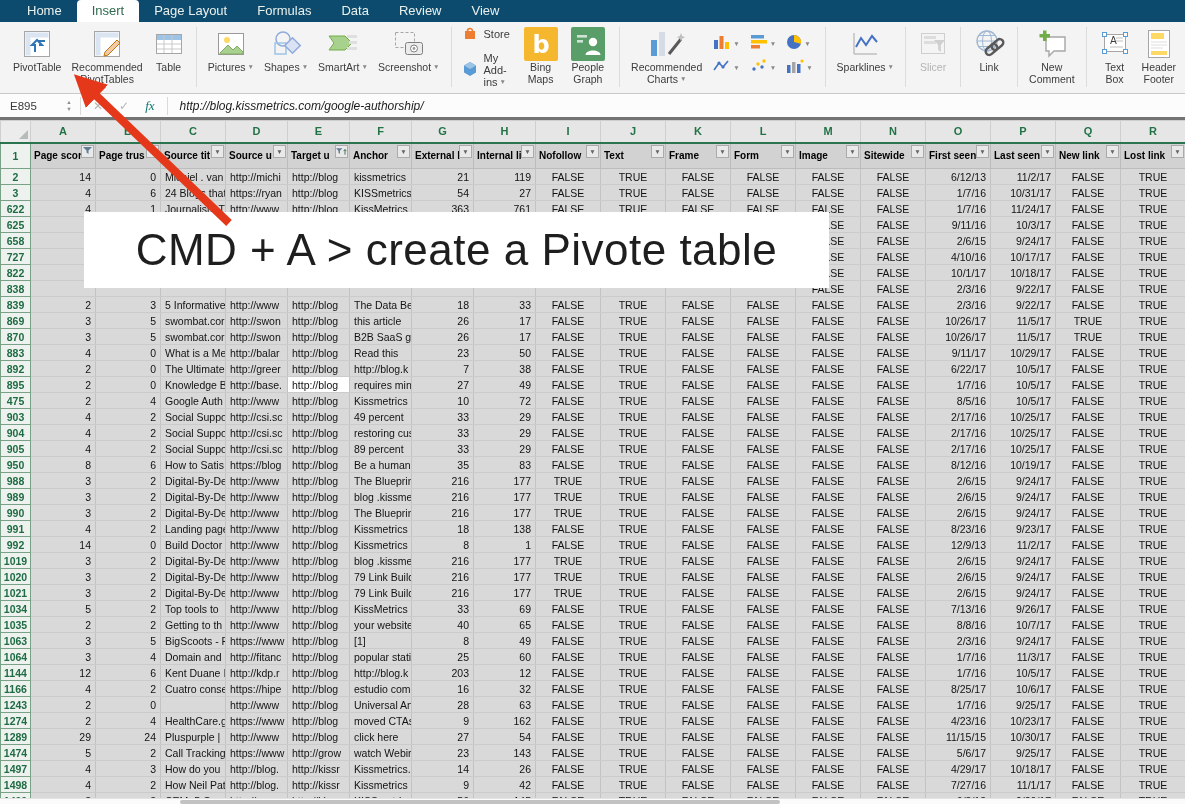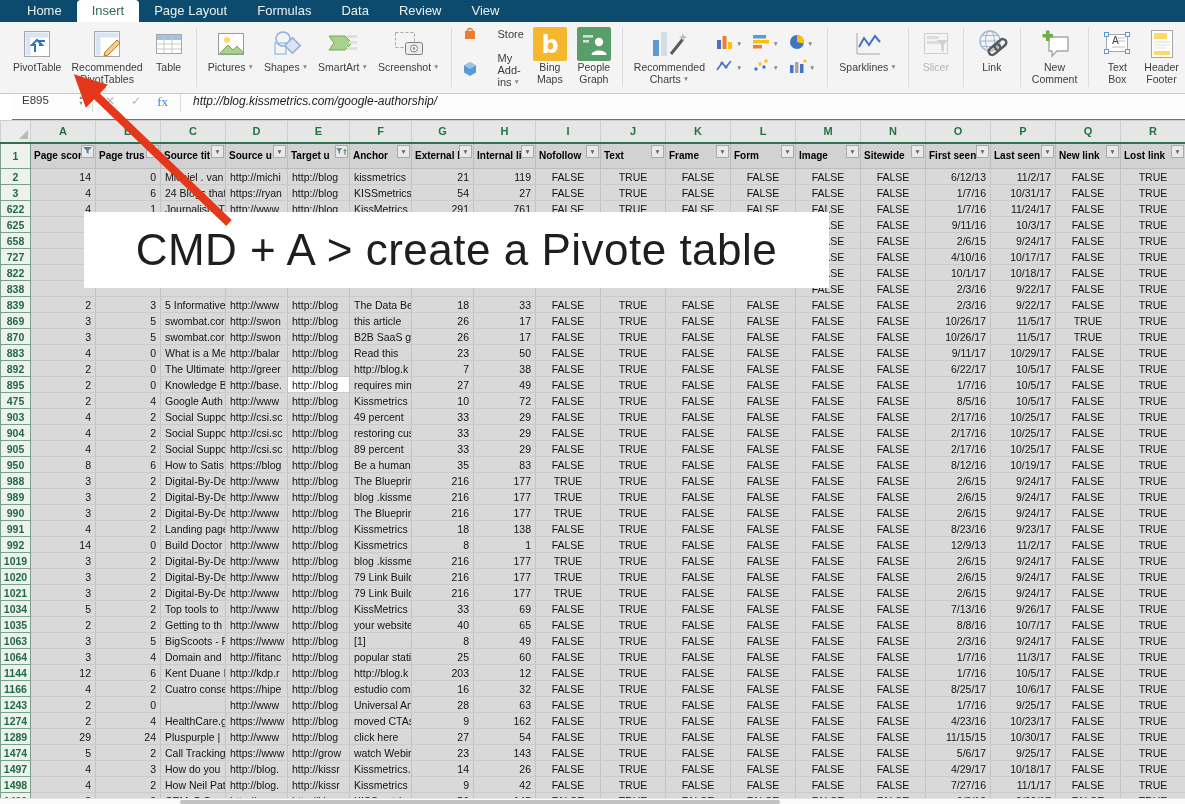--- a/index.html
+++ b/index.html
@@ -16,33 +16,33 @@
   .ribbon { height:72px; background:#f5f4f4; border-bottom:1px solid #c9c9c9;
     display:flex; align-items:flex-start; padding:3px 0 0 4px; overflow:hidden; }
   .rgroup { display:flex; align-items:flex-start; padding:0 4px; height:66px; }
   .rsep { width:1px; background:#dddcdc; height:60px; margin:2px 2px 0; flex:0 0 1px; }
   .rbtn { display:flex; flex-direction:column; align-items:center; padding:1px 5px;
     font-size:10.5px; color:#3c3c3c; text-align:center; line-height:1.12; max-width:92px; }
   .rbtn .ric { height:36px; display:flex; align-items:center; justify-content:center; }
   .rbtn.disabled { color:#b4b4b4; }
   .caret { font-size:6.5px; color:#8a8a8a; margin-left:2px; vertical-align:2px; }
   .rstack { display:flex; flex-direction:column; justify-content:center; height:62px; gap:9px; padding:0 4px; }
-  .rstack .srow { display:flex; align-items:center; gap:20px; font-size:11px; color:#3c3c3c; }
+  .rstack .srow { display:flex; align-items:center; gap:6px; font-size:11px; color:#3c3c3c; }
   .chartgrid { display:grid; grid-template-columns:repeat(3,auto); gap:4px 10px;
     align-content:center; height:60px; padding:0 6px; }
   .cbtn { display:flex; align-items:center; }
 
   
-  .fbar { height:26px; background:#fcfcfc; border-bottom:1px solid #737373;
-    display:flex; align-items:flex-start; font-size:12px;margin-left:12px; }
+  .fbar { height:26px; background:#fcfcfc; border-bottom:3px solid #737373;
+    display:flex; align-items:center; font-size:12px; }
   .namebox { width:62px; padding-left:10px; color:#3a3a3a; font-size:11.5px; }
   .stepper { display:flex; flex-direction:column; font-size:5.5px; color:#8a8a8a; line-height:1.1; width:14px; align-items:center; }
   .fdiv { width:1px; height:18px; background:#dadada; margin:0 4px; }
   .fico { color:#b5b5b5; font-size:12px; padding:0 8px; }
-  .fx { font-family:"Liberation Serif","DejaVu Serif",serif; color:#3b82f6; font-size:13px; padding:0 8px; }
+  .fx { font-family:"Liberation Serif","DejaVu Serif",serif; font-style:italic; color:#0f766e; font-size:13px; padding:0 8px; }
   .ftext { color:#1c1c1c; padding-left:8px; font-size:12px;font-style:italic; }
 
   
   table { border-collapse:collapse; table-layout:fixed; width:1185px; }
   td,th { overflow:hidden; white-space:nowrap; font-weight:normal; }
   .letters th { height:22px; background:#e6e6e6; color:#217346; font-weight:bold;
     font-size:11px; text-align:center; border:1px solid #cfcfcf; border-bottom:2px solid #2a7450; }
   th.corner { position:relative; background:#ececec; }
   .tri { position:absolute; right:2px; bottom:3px; width:0; height:0;
     border-left:9px solid transparent; border-bottom:9px solid #b6bcb7; }
@@ -530,21 +530,21 @@
           <td class="cell al-c">TRUE</td>
         </tr>
         <tr>
           <td class="gutter">622</td>
           <td class="cell al-r">4</td>
           <td class="cell al-r">1</td>
           <td class="cell al-l">Journalism T</td>
           <td class="cell al-l">http://www</td>
           <td class="cell al-l">http://blog</td>
           <td class="cell al-l">KissMetrics b</td>
-          <td class="cell al-r">291</td>
+          <td class="cell al-r">363</td>
           <td class="cell al-r">761</td>
           <td class="cell al-c">FALSE</td>
           <td class="cell al-c">TRUE</td>
           <td class="cell al-c">FALSE</td>
           <td class="cell al-c">FALSE</td>
           <td class="cell al-c">FALSE</td>
           <td class="cell al-c">FALSE</td>
           <td class="cell al-r">1/7/16</td>
           <td class="cell al-r">11/24/17</td>
           <td class="cell al-c">FALSE</td>

